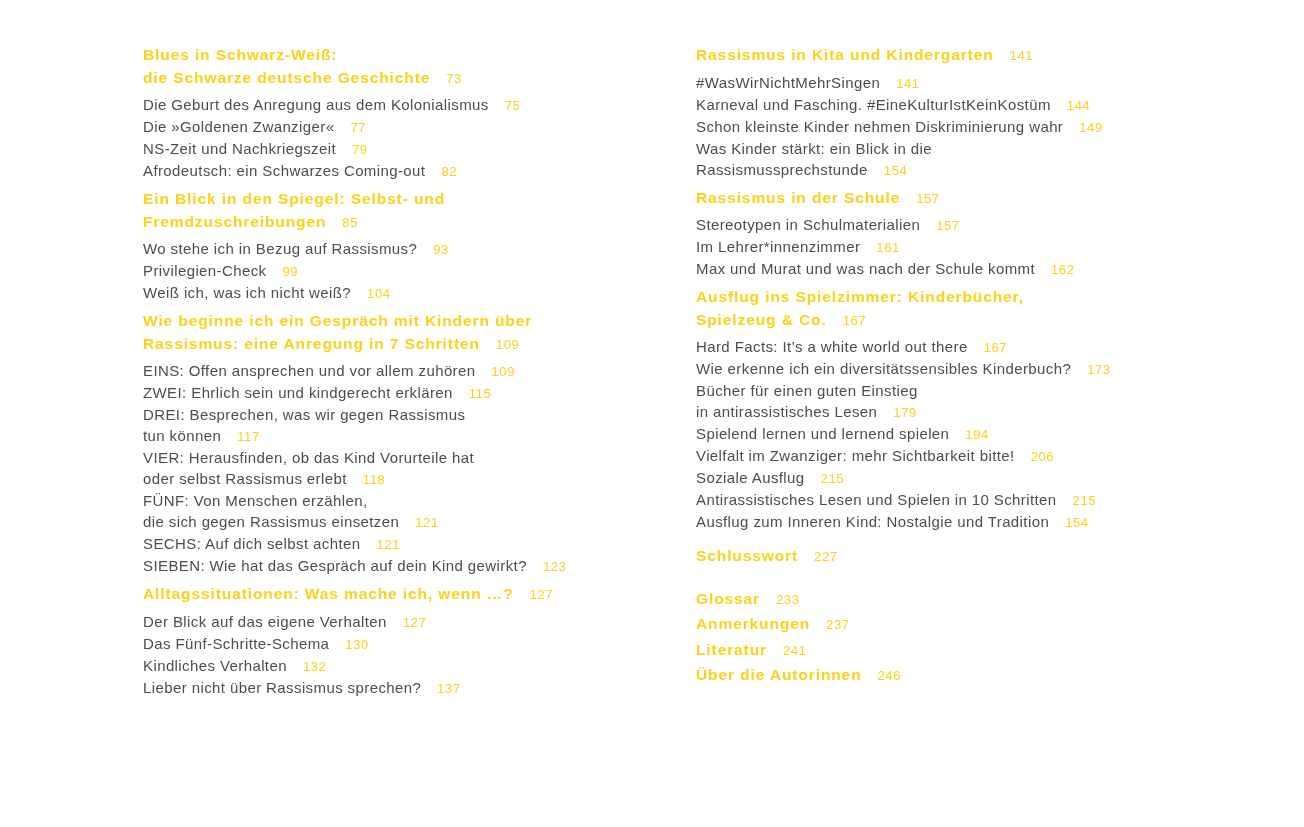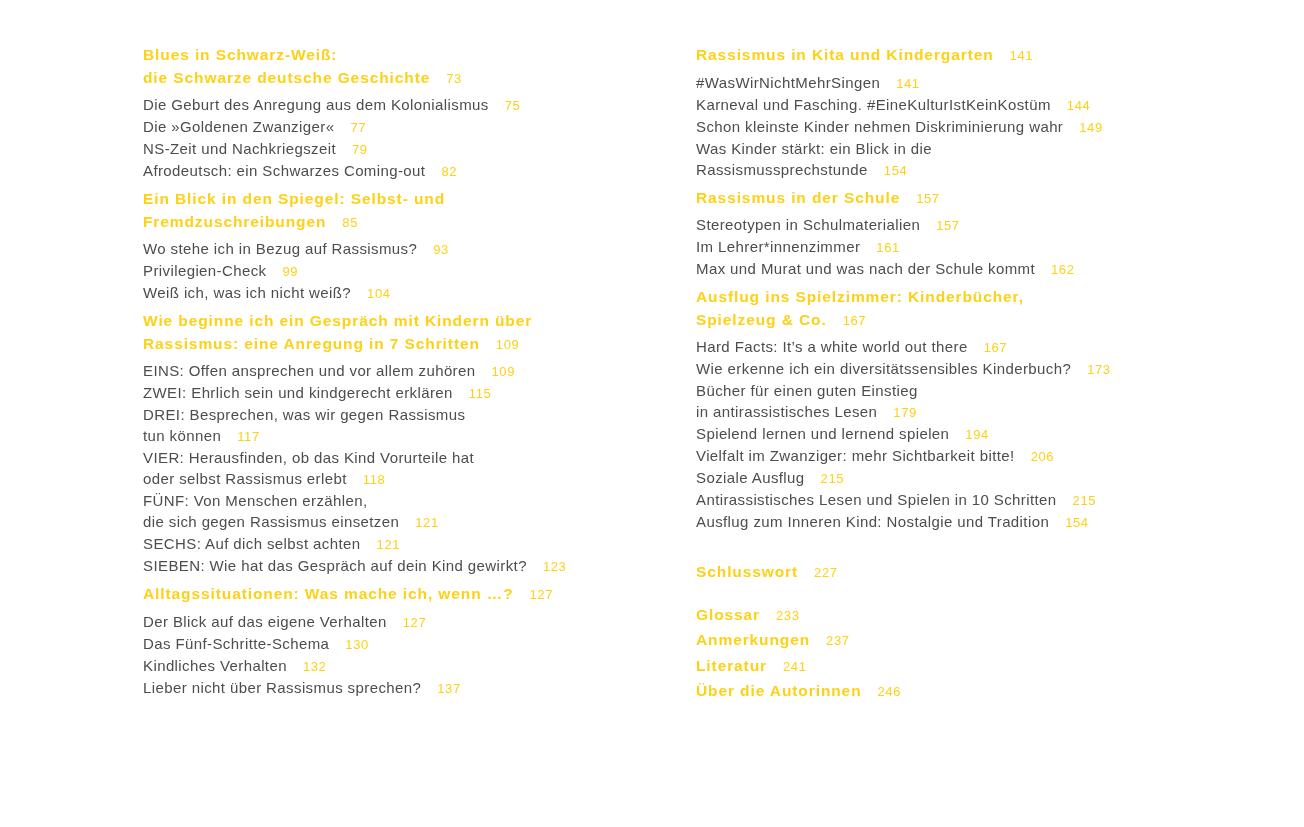--- a/index.html
+++ b/index.html
@@ -23,21 +23,21 @@
   }
   .col {
     position: absolute;
     top: 44px;
   }
   .col-left  { left: 143px; width: 555px; }
   .col-right { left: 696px; width: 555px; }
 
   .toc-section { margin-top: 6px; }
   .toc-section.first { margin-top: 0; }
-  .toc-section.spacing-large { margin-top: 28px; }
+  .toc-section.spacing-large { margin-top: 12px; }
 
   .heading {
     margin: 0;
     font-size: 15.5px;
     font-weight: 700;
     color: var(--accent);
     letter-spacing: 0.9px;
     line-height: 22.5px;
   }
   .entries {

